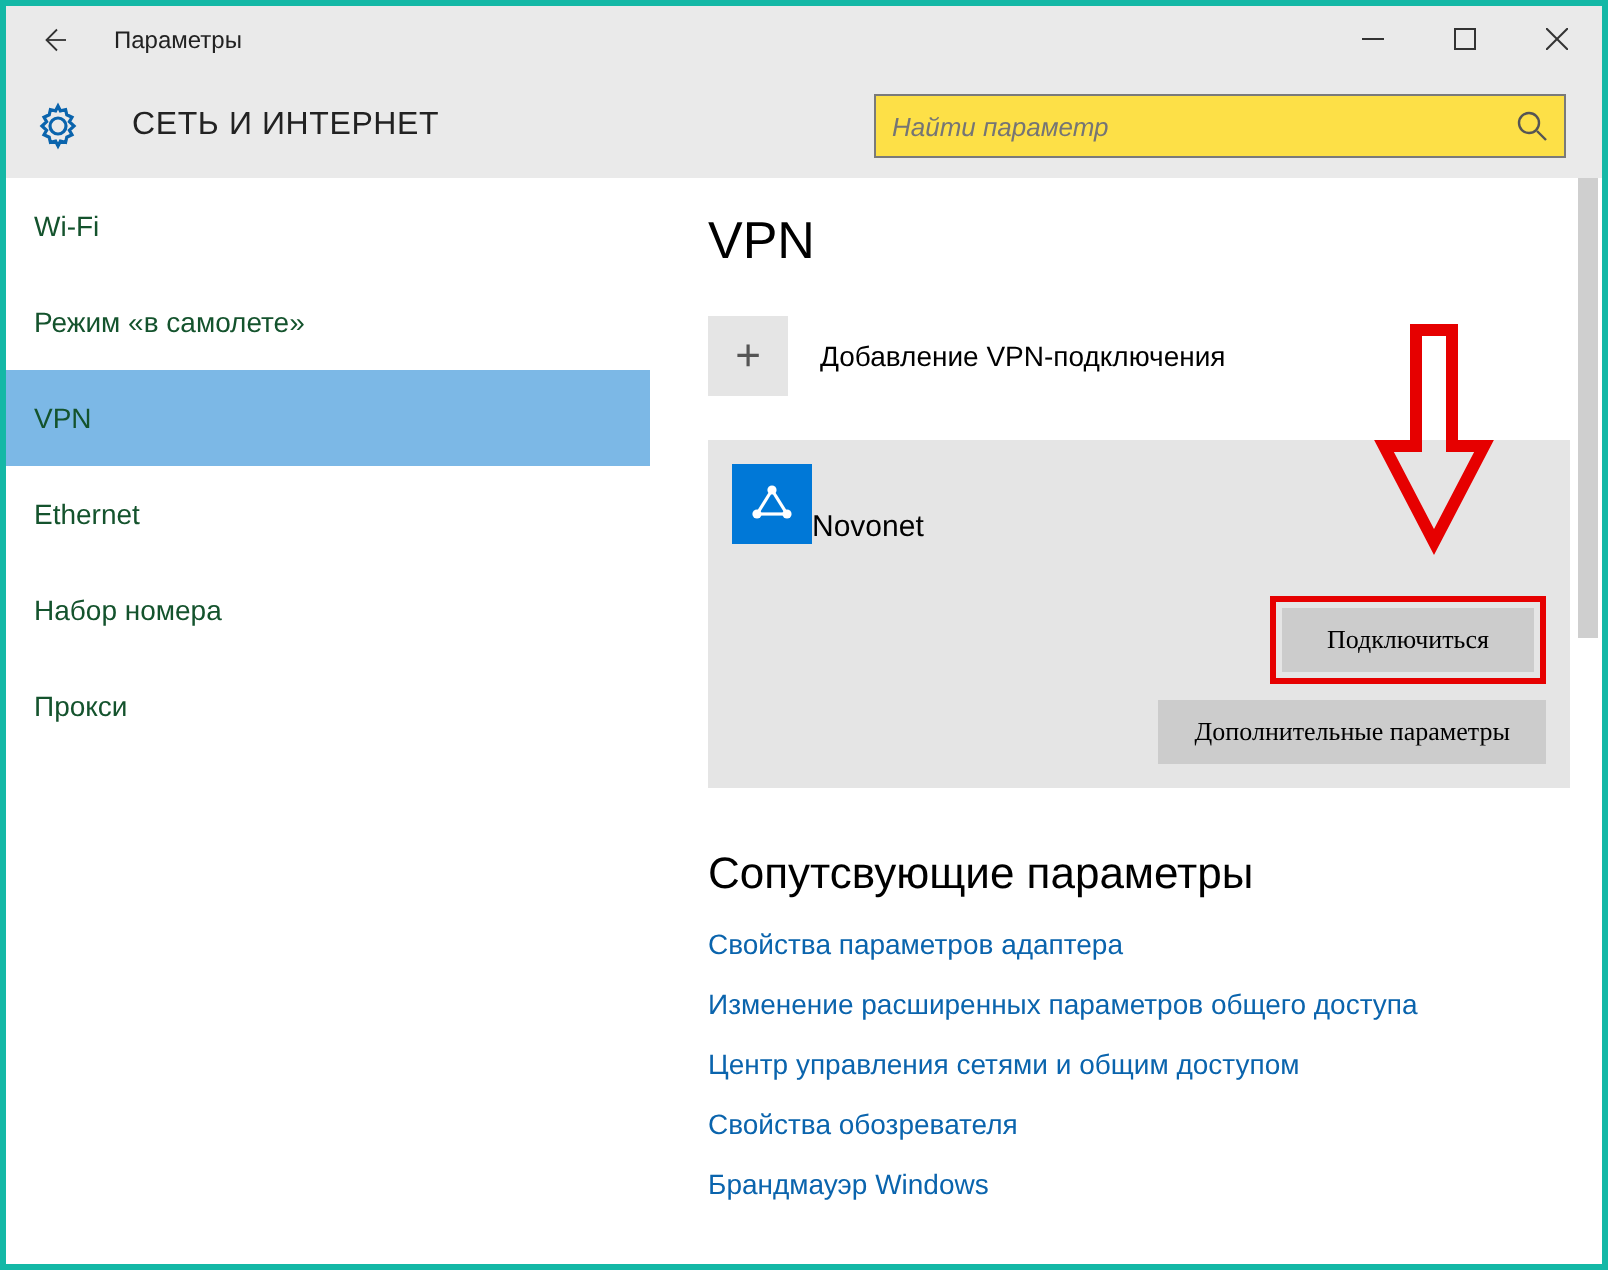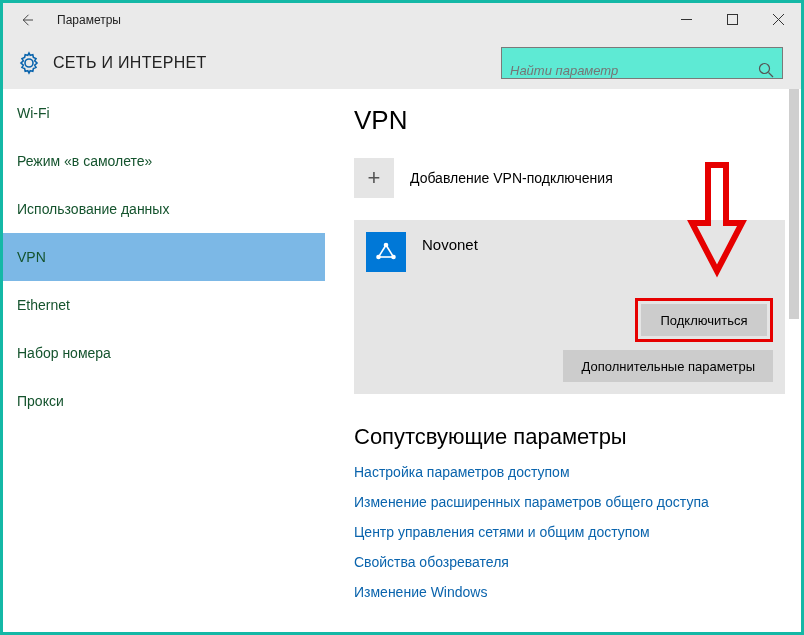--- a/index.html
+++ b/index.html
@@ -49,28 +49,28 @@
   .win-btn svg { width: 11px; height: 11px; }
   
   .headerstrip {
     height: 52px;
     background: #eaeaea;
     display: flex;
     align-items: center;
     justify-content: space-between;
     padding: 0 18px 0 14px;
   }
-  .header-left { display: flex; align-items: center; gap: 12px; }
+  .header-left { display: flex; align-items: center; gap: 25px; }
   .gear-icon { width: 24px; height: 24px; color: #0a64ad; }
   .header-title { font-size: 16px; letter-spacing: 0.3px; color: #222; }
   .searchbox {
-    width: 282px; height: 32px;
+    width: 346px; height: 32px;
     border: 1px solid #7a7a7a;
-    background: #5eead4;
-    display: flex; align-items: flex-end;
+    background: #fde047;
+    display: flex; align-items: center;
     padding: 0 8px;
   }
   .searchbox input {
     flex: 1;
     border: none; outline: none;
     font-size: 13px;
     color: #777;
     font-style: italic;
     background: transparent;
   }
@@ -115,39 +115,40 @@
     display: flex; align-items: center; justify-content: center;
     font-size: 22px; color: #555;
   }
   .add-text { font-size: 14px; }
   .vpn-card {
     background: #e5e5e5;
     padding: 12px 12px 12px 12px;
     margin-right: 0;
     margin-bottom: 30px;
   }
-  .vpn-head { display: flex; align-items: flex-start; gap: 16px; }
+  .vpn-head { display: flex; align-items: flex-end; }
   .vpn-icon {
     width: 40px; height: 40px;
     background: #0078d7;
     display: flex; align-items: center; justify-content: center;
   }
   .vpn-name { font-size: 15px; padding-top: 4px; }
   .vpn-actions-primary {
     display: flex; justify-content: flex-end;
     margin-top: 26px;
   }
   .btn {
     background: #cccccc;
     border: none;
     height: 32px;
     font-size: 13px;
     padding: 0 18px;
     color: #000;
     cursor: pointer;
+    font-family: Liberation Serif, serif;
   }
   .btn-connect-wrap {
     border: 3px solid #e60000;
     padding: 3px;
     display: inline-block;
   }
   .vpn-actions-secondary {
     display: flex; justify-content: flex-end;
     gap: 16px;
     margin-top: 8px;
@@ -228,23 +229,20 @@
   </div>
 
   <div class="body">
 
     <div class="sidebar">
       <div class="sidebar-item">
           <span>Wi-Fi</span>
         </div>
       <div class="sidebar-item">
           <span>Режим «в самолете»</span>
-        </div>
-      <div class="sidebar-item">
-          <span>Использование данных</span>
         </div>
       <div class="sidebar-item selected">
           <span>VPN</span>
         </div>
       <div class="sidebar-item">
           <span>Ethernet</span>
         </div>
       <div class="sidebar-item">
           <span>Набор номера</span>
         </div>
@@ -280,25 +278,25 @@
             <button class="btn" style="width:126px">Подключиться</button>
           </span>
         </div>
         <div class="vpn-actions-secondary">
           <button class="btn">Дополнительные параметры</button>
         </div>
       </div>
 
       <h2 class="related-title">Сопутсвующие параметры</h2>
       <div class="related-links">
-        <a class="link">Настройка параметров доступом</a>
+        <a class="link">Свойства параметров адаптера</a>
         <a class="link">Изменение расширенных параметров общего доступа</a>
         <a class="link">Центр управления сетями и общим доступом</a>
         <a class="link">Свойства обозревателя</a>
-        <a class="link">Изменение Windows</a>
+        <a class="link">Брандмауэр Windows</a>
       </div>
     </div>
   </div>
 
   <div class="scroll-thumb"></div>
 
   <svg class="red-arrow" width="62" height="130">
     <path d="M22 6 L40 6 L40 64 L56 64 L31 112 L6 64 L22 64 Z" fill="none" stroke="#e60000" stroke-width="6" stroke-linejoin="miter"></path>
   </svg>
 </div>

